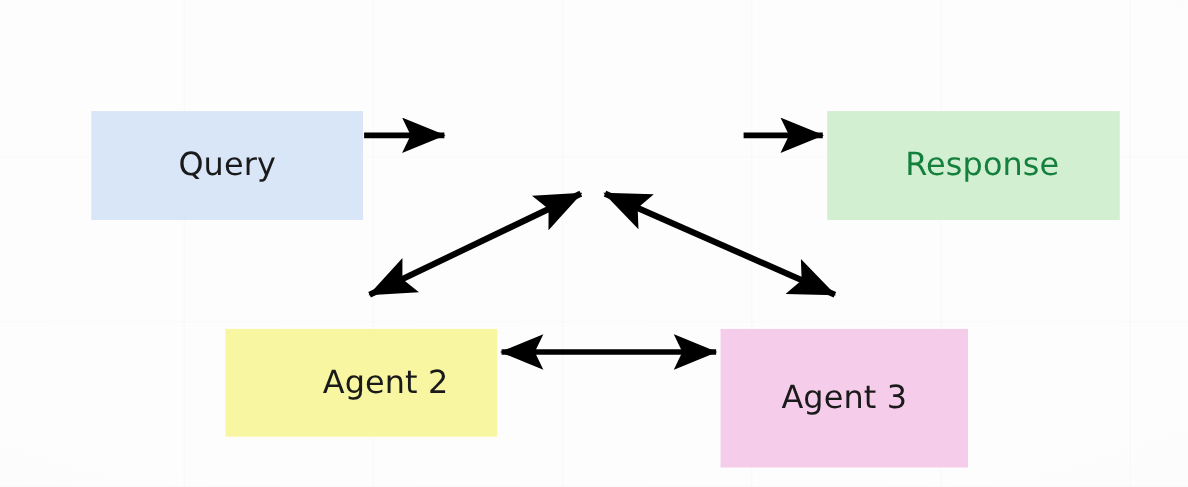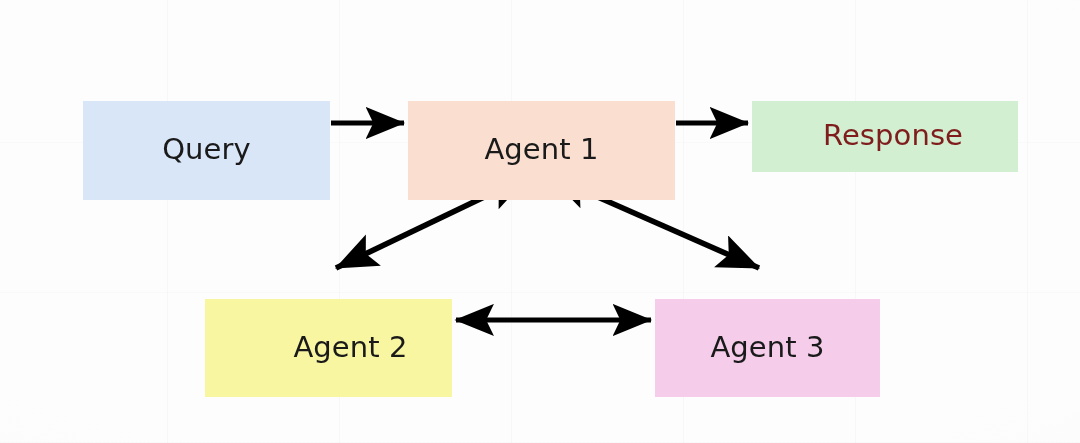--- a/index.html
+++ b/index.html
@@ -95,29 +95,26 @@
 
     <line x1="550" y1="176" x2="759" y2="268" stroke="#000000" stroke-width="5.6" marker-start="url(#ah-start)" marker-end="url(#ah)"></line>
 
     <line x1="456" y1="320" x2="651" y2="320" stroke="#000000" stroke-width="5.2" marker-start="url(#ah-start)" marker-end="url(#ah)"></line>
   </svg>
 
   <div class="node" id="node-query" style="left: 83px; top: 73px; width: 247px; height: 99px; background: rgb(217, 230, 248); color: rgb(26, 26, 26);">
     <span class="node-label">Query</span>
   </div>
 
-  <div class="node" id="node-agent1" style="left: 408px; top: 73px; width: 267px; height: 99px; background: rgb(250, 223, 208); color: rgb(26, 26, 26);">
-    <span class="node-label">Agent 1</span>
-  </div>
 
-  <div class="node" id="node-response" style="left: 752px; top: 73px; width: 266px; height: 71px; background: rgb(211, 239, 209); color: #7f1d1d; padding-left: 16px;">
+  <div class="node" id="node-response" style="left: 752px; top: 73px; width: 266px; height: 99px; background: rgb(211, 239, 209); color: #15803d; padding-left: 16px;">
     <span class="node-label">Response</span>
   </div>
 
   <div class="node" id="node-agent2" style="left: 205px; top: 271px; width: 247px; height: 98px; background: rgb(248, 246, 160); color: rgb(26, 26, 26);">
     <span class="node-label">Agent 2</span>
   </div>
 
-  <div class="node" id="node-agent3" style="left: 655px; top: 271px; width: 225px; height: 98px; background: rgb(245, 205, 235); color: rgb(26, 26, 26);">
+  <div class="node" id="node-agent3" style="left: 655px; top: 271px; width: 225px; height: 126px; background: rgb(245, 205, 235); color: rgb(26, 26, 26);">
     <span class="node-label">Agent 3</span>
   </div>
 
 </div>
 
 </body></html>

